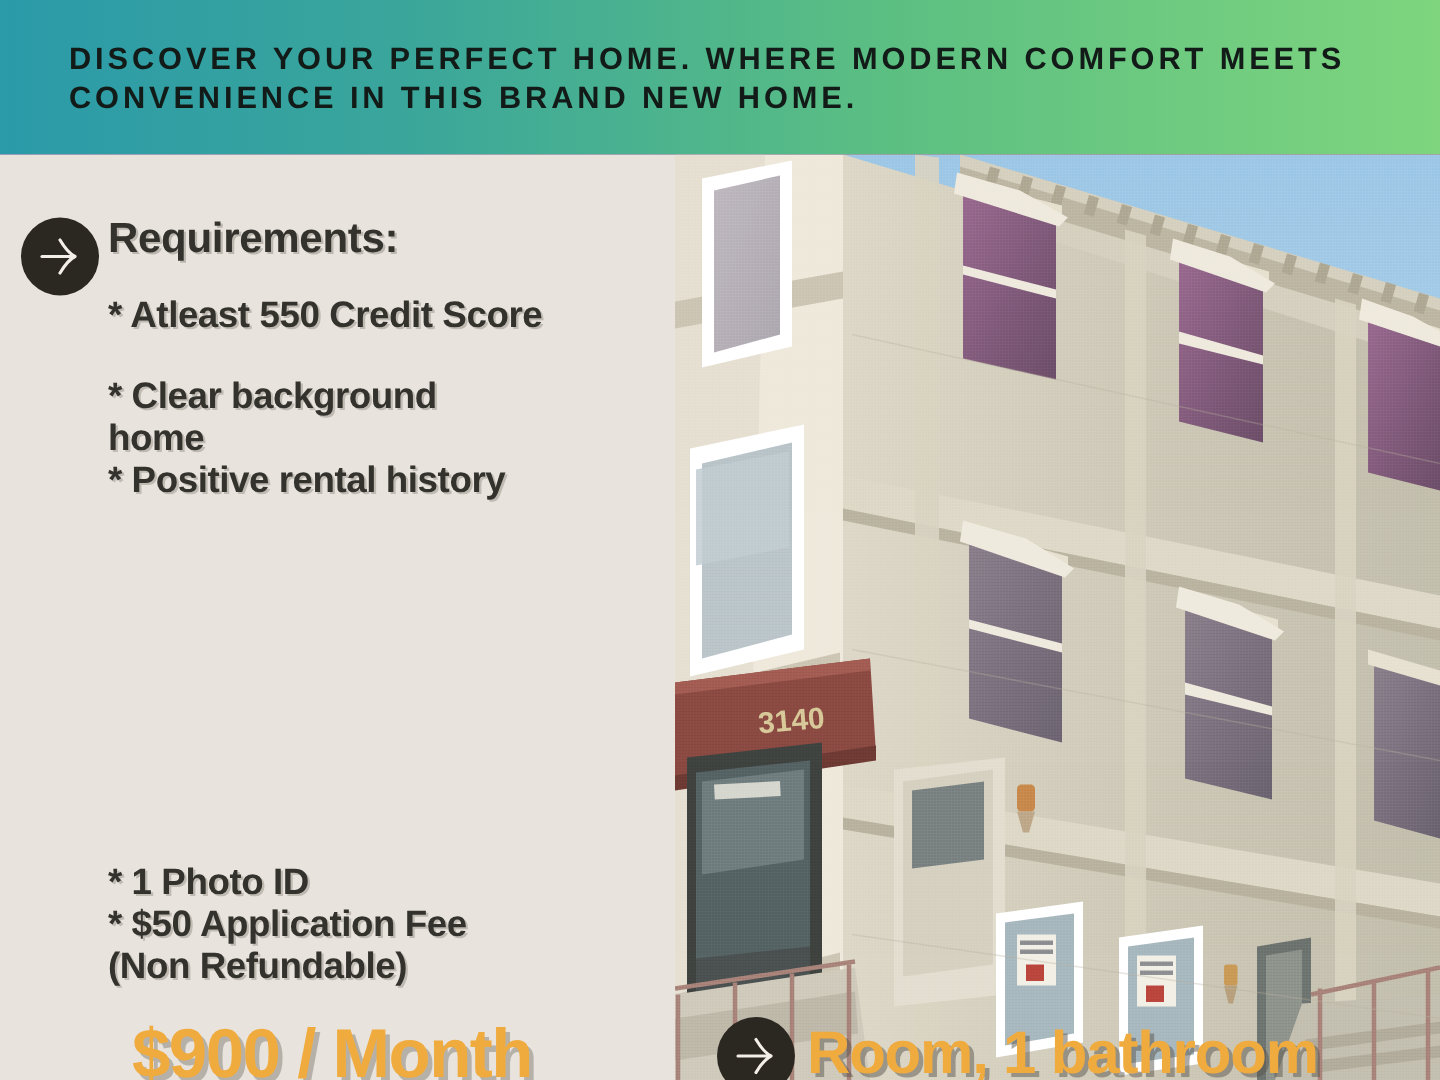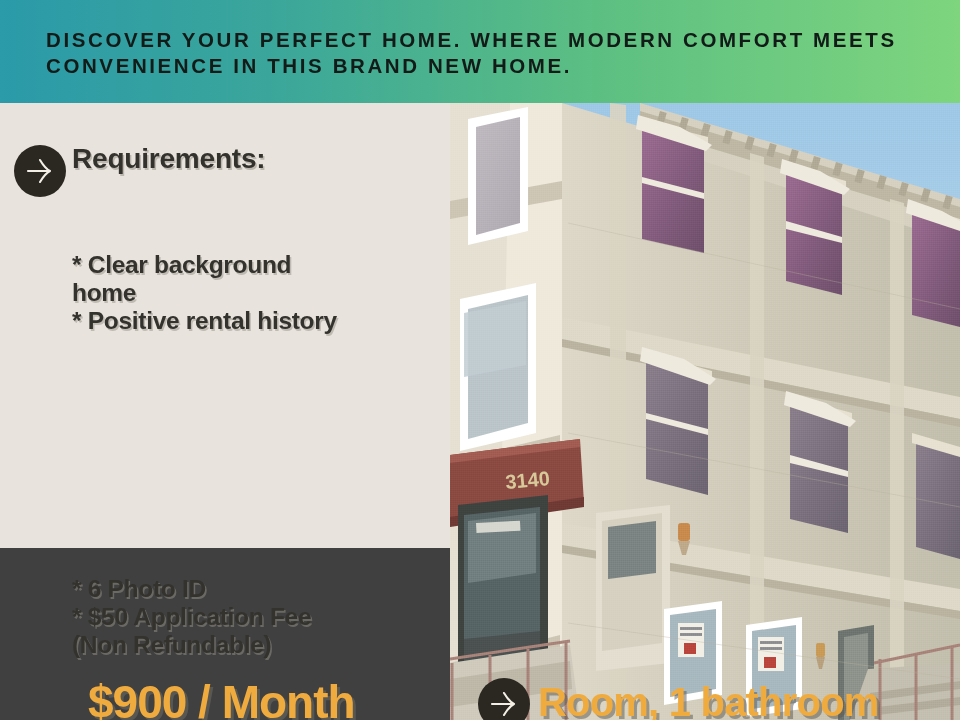--- a/index.html
+++ b/index.html
@@ -3,21 +3,21 @@
 <meta charset="utf-8">
 <style>
   * { margin:0; padding:0; box-sizing:border-box; }
   html, body {
     width:960px; height:720px; overflow:hidden;
     background:#e8e3dd;
     font-family:"Liberation Sans", sans-serif;
   }
   #poster {
     position:relative; width:960px; height:720px; overflow:hidden;
-    background:#404040;
+    background:#701a75;
   }
 
   
   #banner {
     position:absolute; left:0; top:0; width:960px; height:103px;
     background:linear-gradient(90deg,#2b9aa9 0%,#3aa69b 28%,#5cbf82 62%,#7ed57e 100%);
     overflow:hidden;
   }
   #banner-text {
     position:absolute; left:46px; top:27px; width:900px;
@@ -39,21 +39,21 @@
   #photo-grain {
     position:absolute; inset:0;
     background-image:
       repeating-linear-gradient(0deg, rgba(255,255,255,.05) 0 1px, rgba(0,0,0,.05) 1px 2px),
       repeating-linear-gradient(90deg, rgba(255,255,255,.04) 0 1px, rgba(0,0,0,.04) 1px 2px);
     mix-blend-mode:overlay; opacity:.5; pointer-events:none;
   }
 
   
   #panel {
-    position:absolute; left:0; top:103px; width:450px; height:445px;
+    position:absolute; left:0; top:103px; width:450px; height:617px;
     background:#e8e3dd;
   }
 
   .arrow-badge {
     position:absolute; width:52px; height:52px; border-radius:50%;
     background:#2b2721; display:flex; align-items:center; justify-content:center;
   }
   #req-badge { left:14px; top:42px; }
   .arrow-badge svg { width:34px; height:34px; }
 
@@ -277,24 +277,25 @@
 
     <div id="req-badge" class="arrow-badge">
       <svg viewBox="0 0 34 34" fill="none" stroke="#f3efe7" stroke-width="2.1" stroke-linecap="round" stroke-linejoin="round">
         <line x1="5" y1="17" x2="26" y2="17"></line>
         <path d="M17 6 C20 11 23 15 27 17 C23 19 20 23 17 28"></path>
       </svg>
     </div>
 
     <div id="req-title">Requirements:</div>
 
+    <div class="blk" id="blk-credit">* Atleast 550 Credit Score</div>
     <div class="blk" id="blk-bg">* Clear background
 home
 * Positive rental history</div>
-    <div class="blk" id="blk-id">* 6 Photo ID
+    <div class="blk" id="blk-id">* 1 Photo ID
 * $50 Application Fee
 (Non Refundable)</div>
 
     <div id="price">$900 / Month</div>
   </div>
 
   <div id="room-badge" class="arrow-badge">
     <svg viewBox="0 0 34 34" fill="none" stroke="#f3efe7" stroke-width="2.1" stroke-linecap="round" stroke-linejoin="round">
       <line x1="5" y1="17" x2="26" y2="17"></line>
       <path d="M17 6 C20 11 23 15 27 17 C23 19 20 23 17 28"></path>

